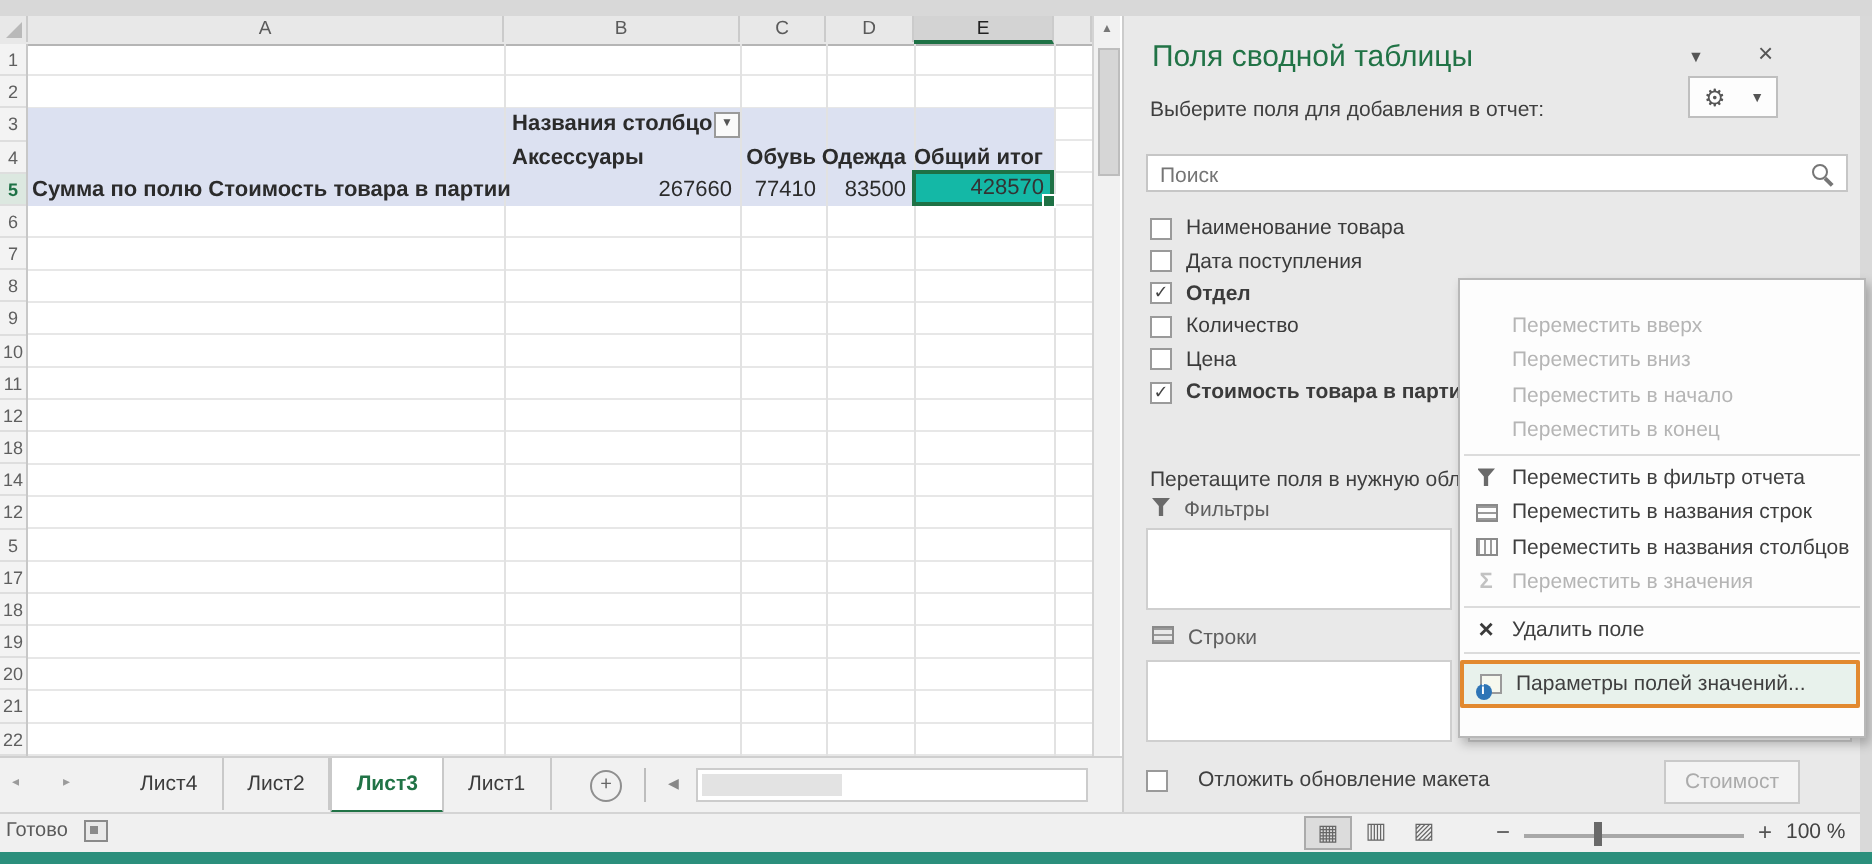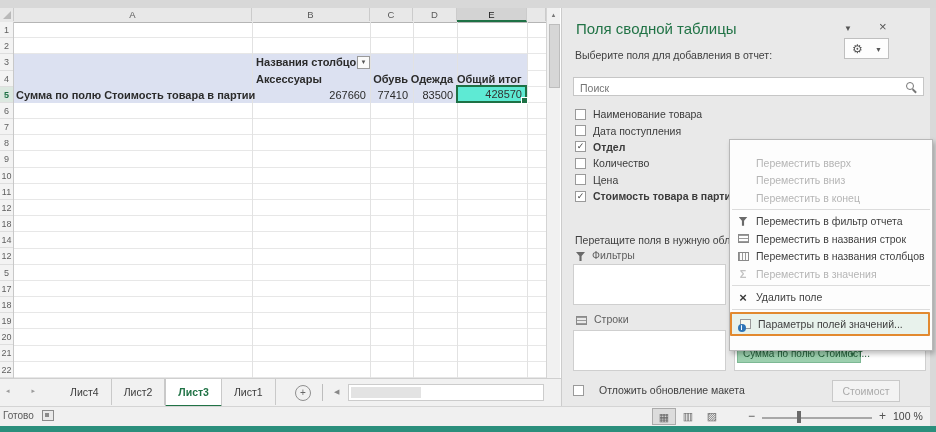--- a/index.html
+++ b/index.html
@@ -22,21 +22,21 @@
   .rowhdr.sel{background:#dcе8e0;background:#dce8e0;color:#1e7145;font-weight:bold;}
   .gridbg{position:absolute;left:14px;top:14px;width:532px;height:356px;
     background:repeating-linear-gradient(to bottom,transparent 0 15.18px,#e7e7e7 15.18px 16.18px);}
   .vline{position:absolute;top:14px;height:356px;width:1px;background:#e2e2e2;}
   .band{position:absolute;background:#dce1f1;}
   .cell{position:absolute;height:16px;line-height:16px;white-space:nowrap;font-size:11px;color:#2b2b2b;}
   .b{font-weight:bold;}
   .ta-r{text-align:right;}
   .dd-btn{position:absolute;left:357px;top:56px;width:13px;height:13px;background:#fafafa;border:1px solid #9a9a9a;box-sizing:border-box;
     font-size:6px;line-height:11px;text-align:center;color:#555;}
-  .selcell{position:absolute;left:456px;top:85px;width:71px;height:18px;border:2px solid #1e7145;background:#5eead4;box-sizing:border-box;}
+  .selcell{position:absolute;left:456px;top:85px;width:71px;height:18px;border:2px solid #1e7145;background:#14b8a6;box-sizing:border-box;}
   .selcell .val{position:absolute;right:3px;top:0;line-height:14px;font-size:11px;}
   .handle{position:absolute;right:-3px;bottom:-3px;width:5px;height:5px;background:#1e7145;border:1px solid #fff;}
 
   
   .vscroll{left:546px;top:8px;width:14px;height:370px;background:#f1f1f1;border-left:1px solid #d4d4d4;box-sizing:border-box;}
   .vscroll .arr{position:absolute;left:0;top:0;width:13px;height:14px;font-size:6px;line-height:14px;text-align:center;color:#777;}
   .vscroll .thumb{position:absolute;left:2px;top:16px;width:9px;height:62px;background:#d6d6d6;border:1px solid #bdbdbd;}
 
   
   .tabbar{left:0;top:378px;width:561px;height:28px;background:#f1f1f1;border-top:1px solid #cfcfcf;box-sizing:border-box;}
@@ -83,21 +83,21 @@
   .ico-search:after{content:"";position:absolute;width:5px;height:1.5px;background:#767676;transform:rotate(45deg);right:-4px;bottom:-2px;}
 
   .fields{position:absolute;left:13px;top:98px;width:220px;}
   .field{height:16.4px;display:flex;align-items:center;}
   .cb{width:11px;height:11px;background:#fff;border:1px solid #9a9a9a;box-sizing:border-box;
     font-size:9px;line-height:9px;text-align:center;color:#444;margin-right:7px;flex:none;}
   .field .lbl{font-size:10.5px;color:#3b3b3b;white-space:nowrap;}
   .field.checked .lbl{font-weight:bold;}
 
   .draghint{position:absolute;left:13px;top:226px;font-size:10.5px;color:#3f3f3f;white-space:nowrap;}
-  .arealbl{position:absolute;font-size:10.5px;color:#5f5f5f;display:flex;align-items:flex-end;gap:7px;}
+  .arealbl{position:absolute;font-size:10.5px;color:#5f5f5f;display:flex;align-items:flex-start;gap:7px;}
   .areabox{position:absolute;background:#fff;border:1px solid #cfcfcf;box-sizing:border-box;}
   .ico-filter{width:9px;height:9px;background:#6a6a6a;clip-path:polygon(0 0,100% 0,62% 45%,62% 100%,38% 100%,38% 45%);}
   .ico-rows{width:11px;height:9px;border:1px solid #8a8a8a;box-sizing:border-box;
     background:repeating-linear-gradient(to bottom,#9a9a9a 0 1px,transparent 1px 3px);}
   .ico-columns{width:11px;height:9px;border:1px solid #8a8a8a;box-sizing:border-box;
     background:repeating-linear-gradient(to right,#9a9a9a 0 1px,transparent 1px 3px);}
 
   .chip{position:absolute;left:175px;top:337px;width:124px;height:18px;background:#9ccfae;border:1px solid #7db894;box-sizing:border-box;}
   .chip .t{position:absolute;left:5px;top:2px;font-size:10px;color:#215c37;white-space:nowrap;}
   .chip .c{position:absolute;right:4px;top:5px;font-size:7px;color:#2e6b45;}
@@ -301,20 +301,24 @@
       <div class="mi disabled">
         <span class="mic"></span>
         <span class="mil">Переместить вверх</span>
       </div>
       <div class="mi disabled">
         <span class="mic"></span>
         <span class="mil">Переместить вниз</span>
       </div>
       <div class="mi disabled">
         <span class="mic"></span>
+        <span class="mil">Переместить в начало</span>
+      </div>
+      <div class="mi disabled">
+        <span class="mic"></span>
         <span class="mil">Переместить в конец</span>
       </div>
       <div class="msep"></div>
       <div class="mi">
         <span class="mic">
           <span class="ico-filter"></span>
         </span>
         <span class="mil">Переместить в фильтр отчета</span>
       </div>
       <div class="mi">

